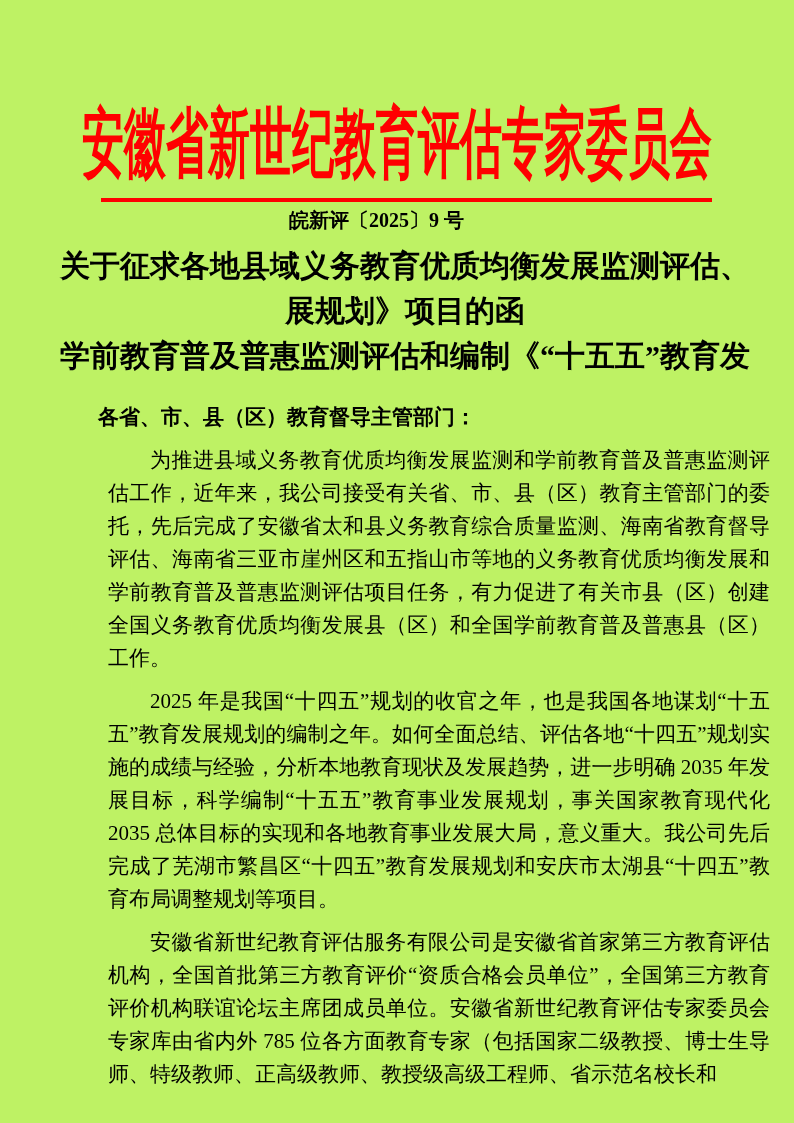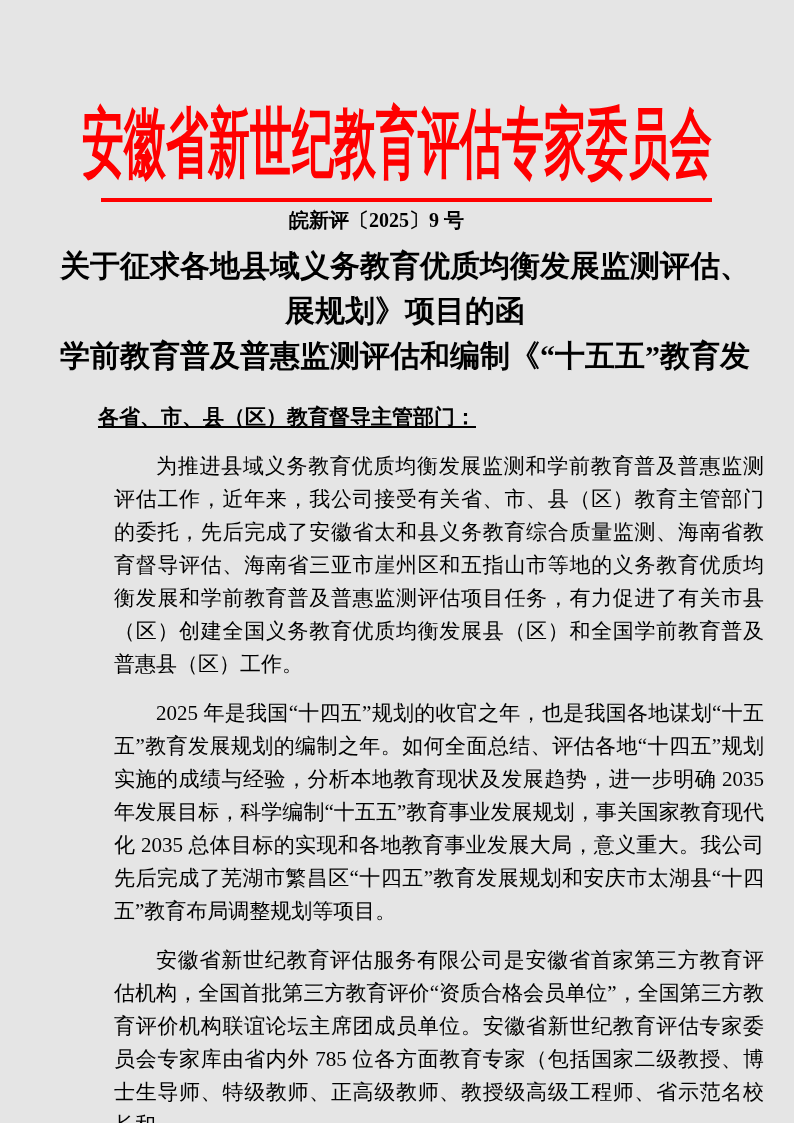--- a/index.html
+++ b/index.html
@@ -6,21 +6,21 @@
   body {
     background: #ffffff;
     width: 794px;
     height: 1123px;
     font-family: "Liberation Serif", "DejaVu Serif", serif;
   }
   .page {
     position: relative;
     width: 794px;
     height: 1123px;
-    background: #e5e5e5;
+    background: #bef264;
     overflow: hidden;
     color: #000000;
   }
   .letterhead {
     position: absolute;
     top: 102px;
     left: 0;
     width: 794px;
     text-align: center;
     color: #ff0000;
@@ -64,24 +64,23 @@
     position: absolute;
     top: 401px;
     left: 98px;
     width: 682px;
     font-size: 21px;
     line-height: 33px;
     text-align: justify;
   }
   .salutation {
     font-weight: bold;
-    text-decoration: underline;
   }
   .body-block p {
-    margin: 16px;
+    margin: 10px;
     text-indent: 2em;
   }
 </style>
 </head>
 <body>
 
 <div class="page">
 
   <div class="letterhead">安徽省新世纪教育评估专家委员会</div>
 

